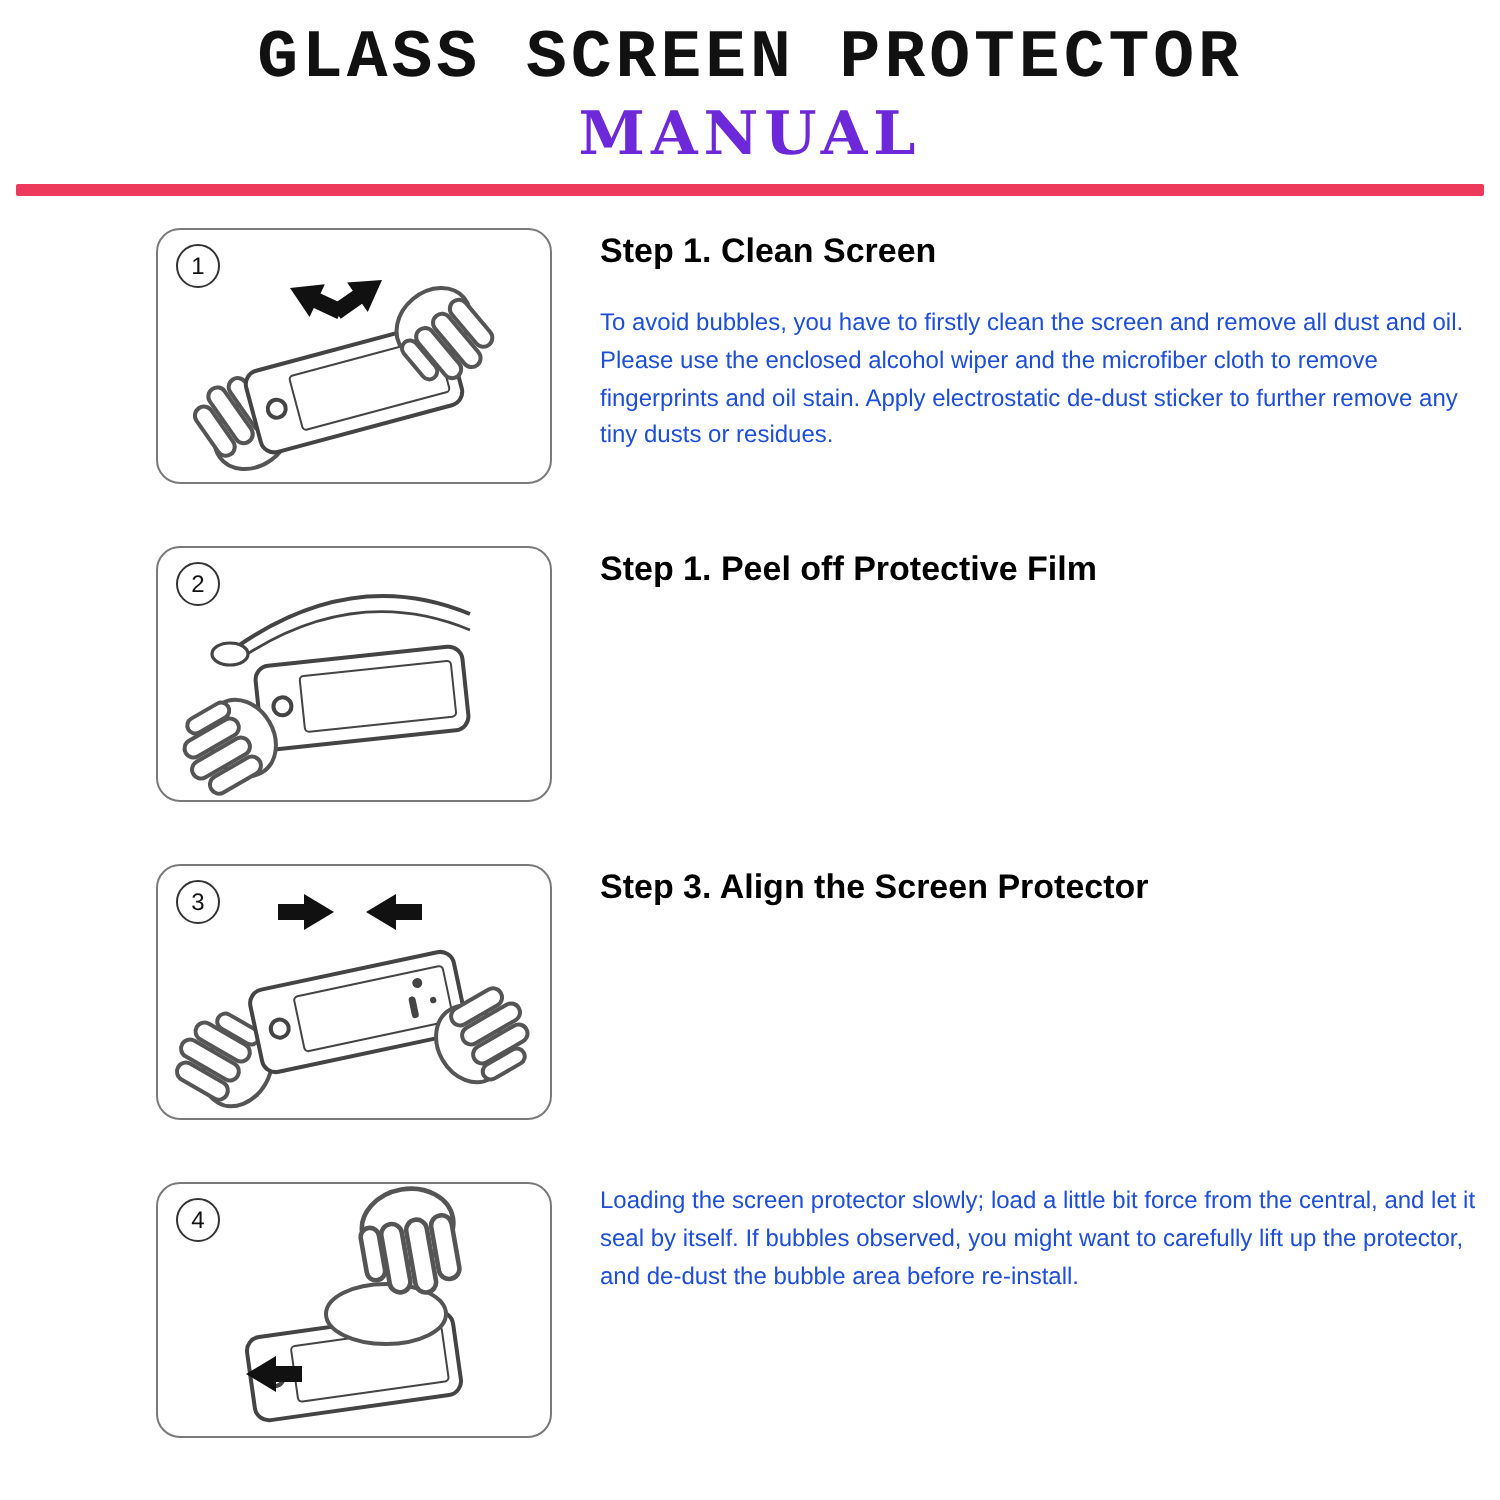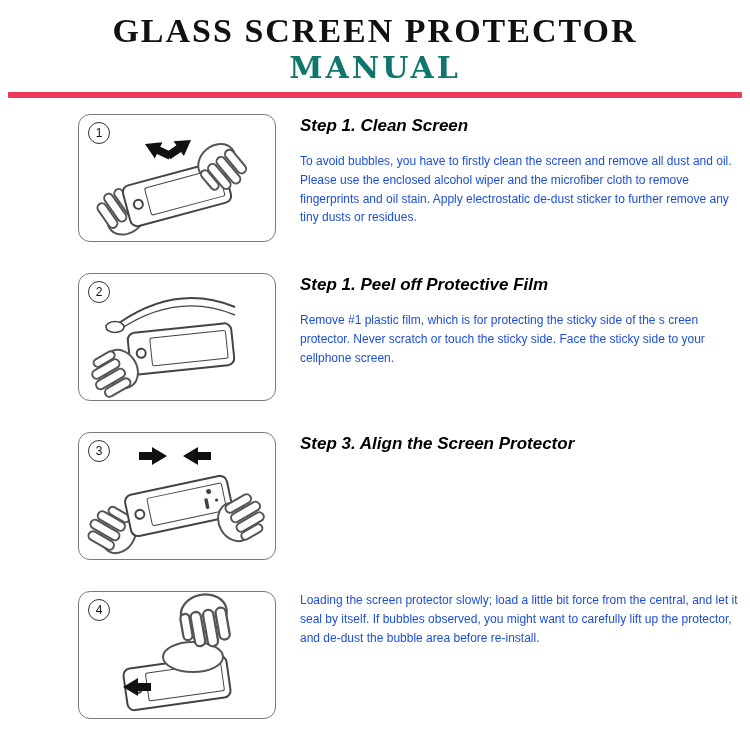--- a/index.html
+++ b/index.html
@@ -3,41 +3,41 @@
 <meta charset="utf-8">
 <style>
   html,body { margin:0; padding:0; }
   body {
     width:750px; height:750px; background:#ffffff; overflow:hidden;
     font-family:"Liberation Sans", sans-serif; color:#222;
   }
   .manual { width:750px; }
   .title-block { text-align:center; padding-top:12px; }
   .title-line1 {
-    font-family:Liberation Serif, serif; font-weight:900;
+    font-family:Liberation Mono, monospace; font-weight:900;
     font-size:34px; letter-spacing:2px; color:#111; margin:0; line-height:1.1;
   }
   .title-line2 {
     font-family:"DejaVu Serif", serif; font-weight:900;
-    font-size:30px; letter-spacing:3px; color:#0f766e; margin:2px 0 3px 0; line-height:1.1;
+    font-size:30px; letter-spacing:3px; color:#6d28d9; margin:2px 0 3px 0; line-height:1.1;
   }
   .divider { height:6px; margin:8px 8px 16px 8px; background:#ee3a5a; border-radius:1px; }
   .step-row { display:flex; align-items:flex-start; padding:0 10px 0 78px; margin-bottom:31px; }
   .illus-box {
     position:relative; width:198px; min-width:198px; height:128px;
     border:1.6px solid #7a7a7a; border-radius:12px; background:#fff; box-sizing:border-box;
   }
   .step-badge {
     position:absolute; top:7px; left:9px; width:20px; height:20px;
     border:1.4px solid #333; border-radius:50%;
     font-size:12px; line-height:20px; text-align:center; color:#111; background:#fff;
   }
   .illus-svg { position:absolute; left:0; top:0; width:100%; height:100%; }
   .step-text { margin-left:24px; flex:1; max-width:448px; padding-top:0px; }
-  .step-heading { font-size:17px; font-weight:bold; color:#000; margin:2px 0 16px 0;font-style:italic; }
+  .step-heading { font-size:17px; font-weight:bold; color:#000; margin:2px 0 16px 0; }
   .step-body { font-size:12px; line-height:1.55; color:#1d4ed8; margin:0; }
 </style>
 </head>
 <body>
 
 <svg width="0" height="0" style="position:absolute" aria-hidden="true">
   <defs>
     <g id="sym-arrow">
         <polygon points="0,0 -15,-9 -15,-4 -28,-4 -28,4 -15,4 -15,9" fill="#111"></polygon>
       </g>
@@ -88,21 +88,20 @@
         <use href="#sym-phone" transform="translate(102,74) rotate(-6)"></use>
         <path d="M40,48 Q98,8 156,32" fill="none" stroke="#444" stroke-width="2"></path>
         <path d="M40,55 Q98,16 156,40" fill="none" stroke="#444" stroke-width="1.4"></path>
         <ellipse cx="36" cy="52" rx="9" ry="5.5" fill="#fff" stroke="#444" stroke-width="1.6"></ellipse>
         <use href="#sym-hand" transform="translate(28,102) rotate(-120)"></use>
       </svg>
       <div class="step-badge">2</div>
     </div>
     <div class="step-text">
       <div class="step-heading">Step 1. Peel off Protective Film</div>
-      <p class="step-body">Remove #1 plastic film, which is for protecting the sticky side of the s creen protector. Never scratch or touch the sticky side. Face the sticky side to your cellphone screen.</p>
     </div>
   </div>
 
   <div class="step-row">
     <div class="illus-box">
       <svg class="illus-svg" viewBox="0 0 196 124">
         <use href="#sym-arrow" transform="translate(88,22)"></use>
         <use href="#sym-arrow" transform="translate(104,22) rotate(180)"></use>
         <use href="#sym-hand" transform="translate(26,92) rotate(-60)"></use>
         <use href="#sym-phone" transform="translate(100,72) rotate(-12)"></use>

